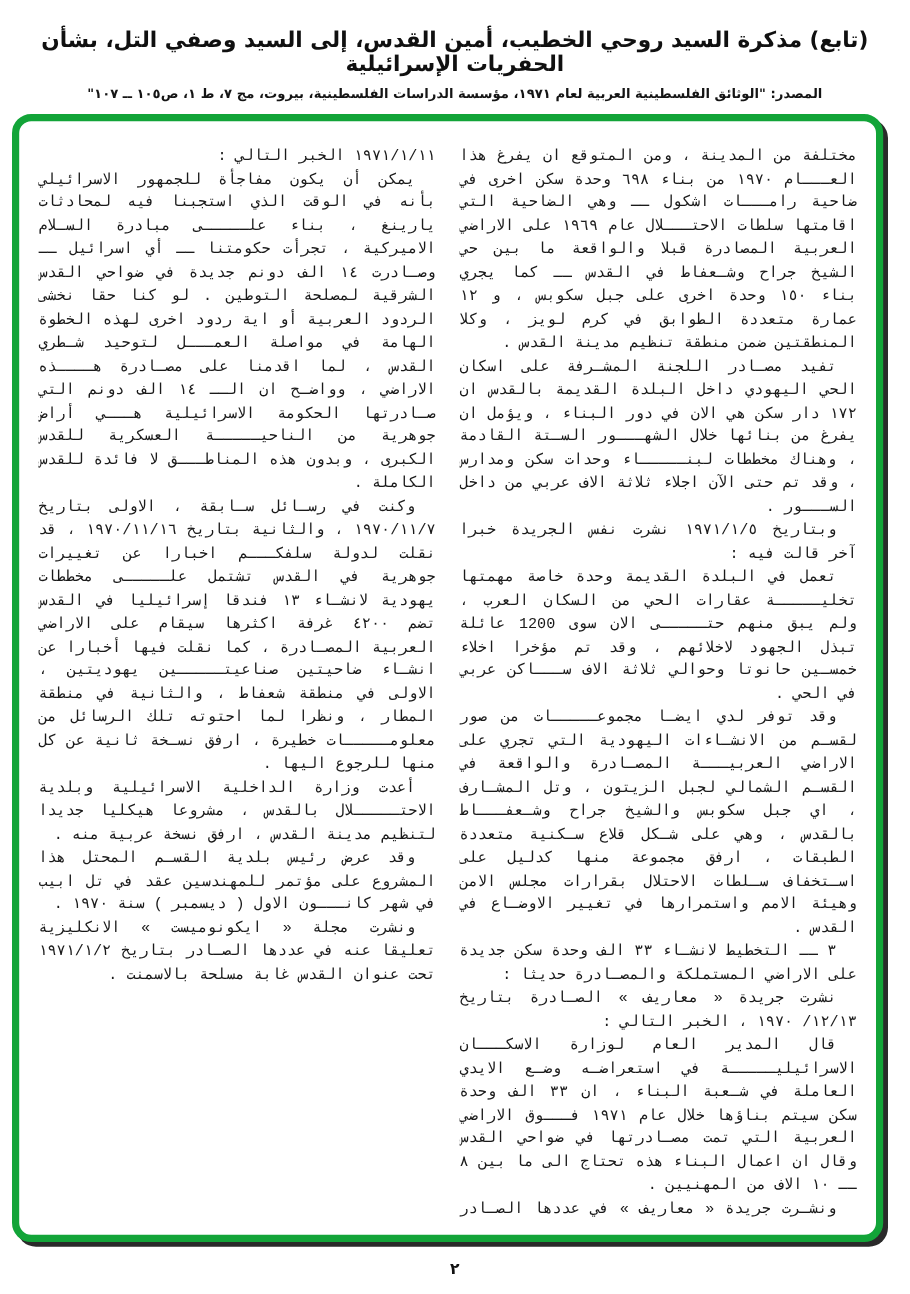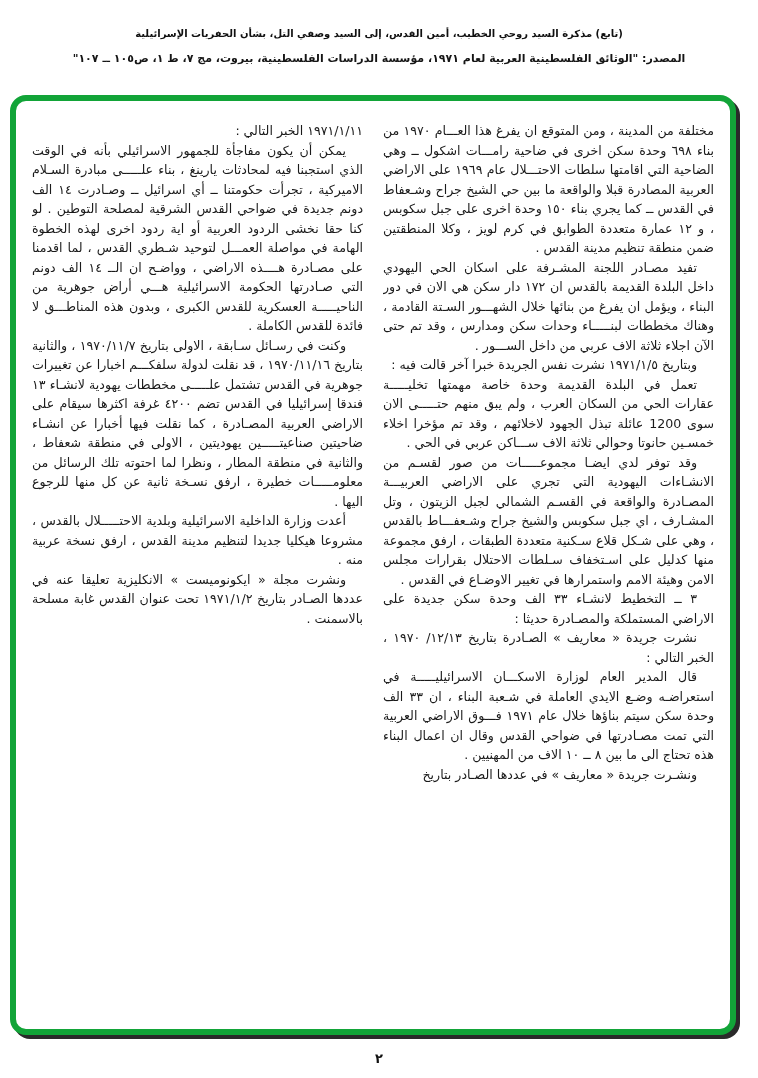--- a/index.html
+++ b/index.html
@@ -14,21 +14,21 @@
     width:758px; height:1078px;
     background:#ffffff;
     overflow:hidden;
   }
   
   .doc-header {
     position:absolute; top:24px; left:0; right:0;
     text-align:center; direction:rtl; color:#101010;
   }
   .doc-title {
-    font-size:10px; font-weight:bold; line-height:20px;
+    font-size:18px; font-weight:bold; line-height:20px;
     padding:0 30px;
   }
   .doc-source {
     font-size:11px; font-weight:bold; margin-top:8px; color:#151515;
   }
   
   .frame {
     position:absolute;
     top:95px; left:10px;
     width:714px; height:928px;
@@ -49,21 +49,21 @@
     flex:1 1 0;
     direction:rtl;
     text-align:justify;
     -moz-text-align-last:right;
     text-align-last:right;
     font-size:12.6px;
     line-height:19.5px;
     color:#1a1a1a;
     overflow:hidden;
   }
-  .col p { margin:0; text-indent:17px; }
+  .col p { margin:0; text-indent:17px;font-family:Liberation Mono, monospace; }
   .col p.flush { text-indent:0; }
   
   .page-number {
     position:absolute; top:1051px; left:0; right:0;
     text-align:center;
     font-size:13px; font-weight:bold; color:#111;
   }
 </style>
 </head>
 <body>
@@ -88,20 +88,21 @@
         <p>نشرت جريدة « معاريف » الصـادرة بتاريخ ١٢/١٣/ ١٩٧٠ ، الخبر التالي :</p>
         <p>قال المدير العام لوزارة الاسكـــان الاسرائيليـــــة في استعراضـه وضـع الايدي العاملة في شـعبة البناء ، ان ٣٣ الف وحدة سكن سيتم بناؤها خلال عام ١٩٧١ فـــوق الاراضي العربية التي تمت مصـادرتها في ضواحي القدس وقال ان اعمال البناء هذه تحتاج الى ما بين ٨ ــ ١٠ الاف من المهنيين .</p>
         <p>ونشـرت جريدة « معاريف » في عددها الصـادر بتاريخ</p>
       </div>
 
       <div class="col">
         <p class="flush">١٩٧١/١/١١ الخبر التالي :</p>
         <p>يمكن أن يكون مفاجأة للجمهور الاسرائيلي بأنه في الوقت الذي استجبنا فيه لمحادثات يارينغ ، بناء علـــــى مبادرة السـلام الاميركية ، تجرأت حكومتنا ــ أي اسرائيل ــ وصـادرت ١٤ الف دونم جديدة في ضواحي القدس الشرقية لمصلحة التوطين . لو كنا حقا نخشى الردود العربية أو اية ردود اخرى لهذه الخطوة الهامة في مواصلة العمـــل لتوحيد شـطري القدس ، لما اقدمنا على مصـادرة هــــذه الاراضي ، وواضـح ان الــ ١٤ الف دونم التي صـادرتها الحكومة الاسرائيلية هـــي أراض جوهرية من الناحيـــــة العسكرية للقدس الكبرى ، وبدون هذه المناطـــق لا فائدة للقدس الكاملة .</p>
         <p>وكنت في رسـائل سـابقة ، الاولى بتاريخ ١٩٧٠/١١/٧ ، والثانية بتاريخ ١٩٧٠/١١/١٦ ، قد نقلت لدولة سلفكـــم اخبارا عن تغييرات جوهرية في القدس تشتمل علـــــى مخططات يهودية لانشـاء ١٣ فندقا إسرائيليا في القدس تضم ٤٢٠٠ غرفة اكثرها سيقام على الاراضي العربية المصـادرة ، كما نقلت فيها أخبارا عن انشـاء ضاحيتين صناعيتـــــين يهوديتين ، الاولى في منطقة شعفاط ، والثانية في منطقة المطار ، ونظرا لما احتوته تلك الرسائل من معلومـــــات خطيرة ، ارفق نسـخة ثانية عن كل منها للرجوع اليها .</p>
         <p>أعدت وزارة الداخلية الاسرائيلية وبلدية الاحتـــــلال بالقدس ، مشروعا هيكليا جديدا لتنظيم مدينة القدس ، ارفق نسخة عربية منه .</p>
+        <p>وقد عرض رئيس بلدية القسـم المحتل هذا المشروع على مؤتمر للمهندسين عقد في تل ابيب في شهر كانـــون الاول ( ديسمبر ) سنة ١٩٧٠ .</p>
         <p>ونشرت مجلة « ايكونوميست » الانكليزية تعليقا عنه في عددها الصـادر بتاريخ ١٩٧١/١/٢ تحت عنوان القدس غابة مسلحة بالاسمنت .</p>
       </div>
 
     </div>
   </div>
 
   <div class="page-number">٢</div>
 
 </div>
 

